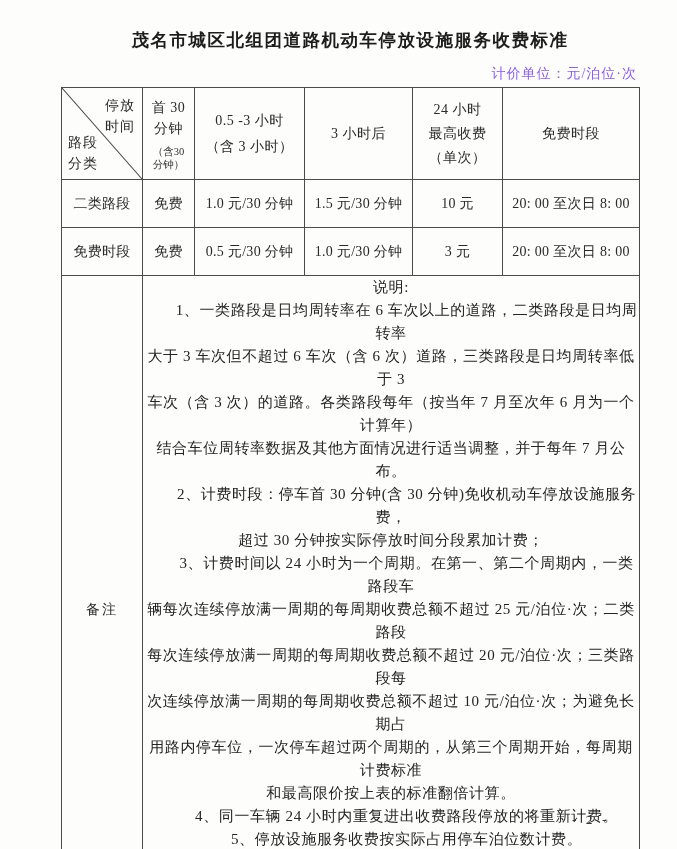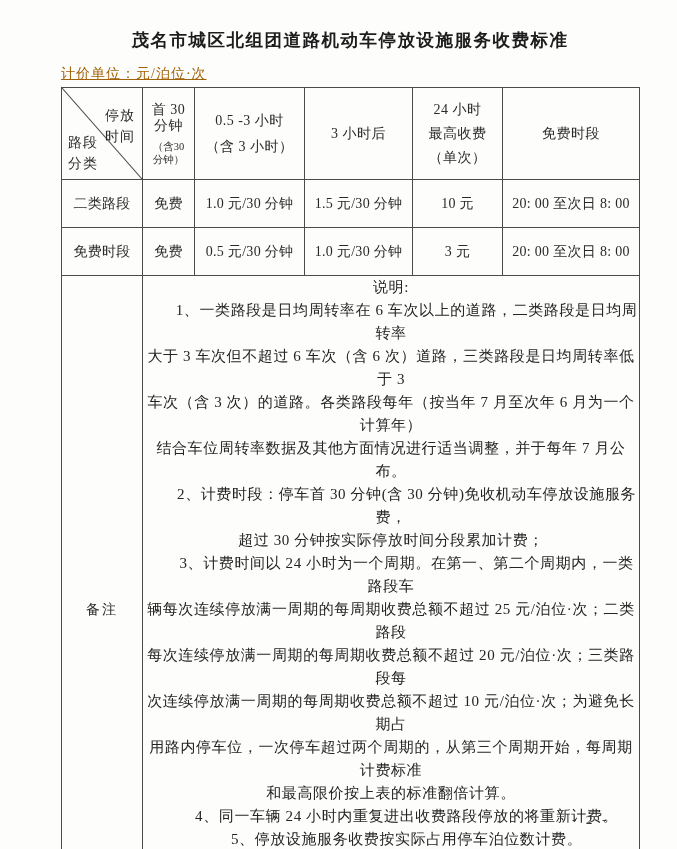--- a/index.html
+++ b/index.html
@@ -10,41 +10,41 @@
     color:#262626;
     position:relative;
     overflow:hidden;
   }
   .content { width:578px; margin-left:61px; padding-top:28px; }
   .doc-title {
     font-size:17.5px; font-weight:bold; text-align:center;
     margin:0 0 13px 0; letter-spacing:1.5px; color:#1d1d1d;
   }
   .unit-note {
-    font-size:14px; letter-spacing:1px;
-    margin:0 2px 4px 0; color:#a16207;text-decoration:underline;
+    text-align:right; font-size:14px; letter-spacing:1px;
+    margin:0 2px 4px 0; color:#8b5cf6;
   }
   table.fee-table {
     border-collapse:collapse; table-layout:fixed; width:578px;
   }
   .fee-table td {
     border:1px solid #4b4b4b;
     text-align:center; vertical-align:middle;
     font-size:14px; padding:0; color:#2a2a2a;
   }
   .header-row td { height:91px; }
-  .hmain { white-space:pre-line; line-height:16px; letter-spacing:0.5px; }
+  .hmain { white-space:pre-line; line-height:21px; letter-spacing:0.5px; }
   .hsub  { white-space:pre-line; font-size:10.5px; line-height:13px; margin-top:6px; }
   .htall { line-height:26px; }
   .hmid  { line-height:24px; }
   .data-row td { height:47px; white-space:nowrap; letter-spacing:0.3px; }
   .corner { position:relative; }
   .corner svg { position:absolute; left:0; top:0; width:100%; height:100%; display:block; }
   .corner-top {
-    position:absolute; top:17px; right:7px;
+    position:absolute; top:7px; right:7px;
     text-align:right; white-space:pre-line; line-height:21px; letter-spacing:1px;
   }
   .corner-bottom {
     position:absolute; bottom:5px; left:6px;
     text-align:left; white-space:pre-line; line-height:21px; letter-spacing:1px;margin-top:30px;
   }
   .remark-label-cell { letter-spacing:2px; }
   .remark-cell { text-align:left; vertical-align:top; padding:6px 6px 10px 9px; }
   .remark-text {
     font-size:15px; line-height:23px;

